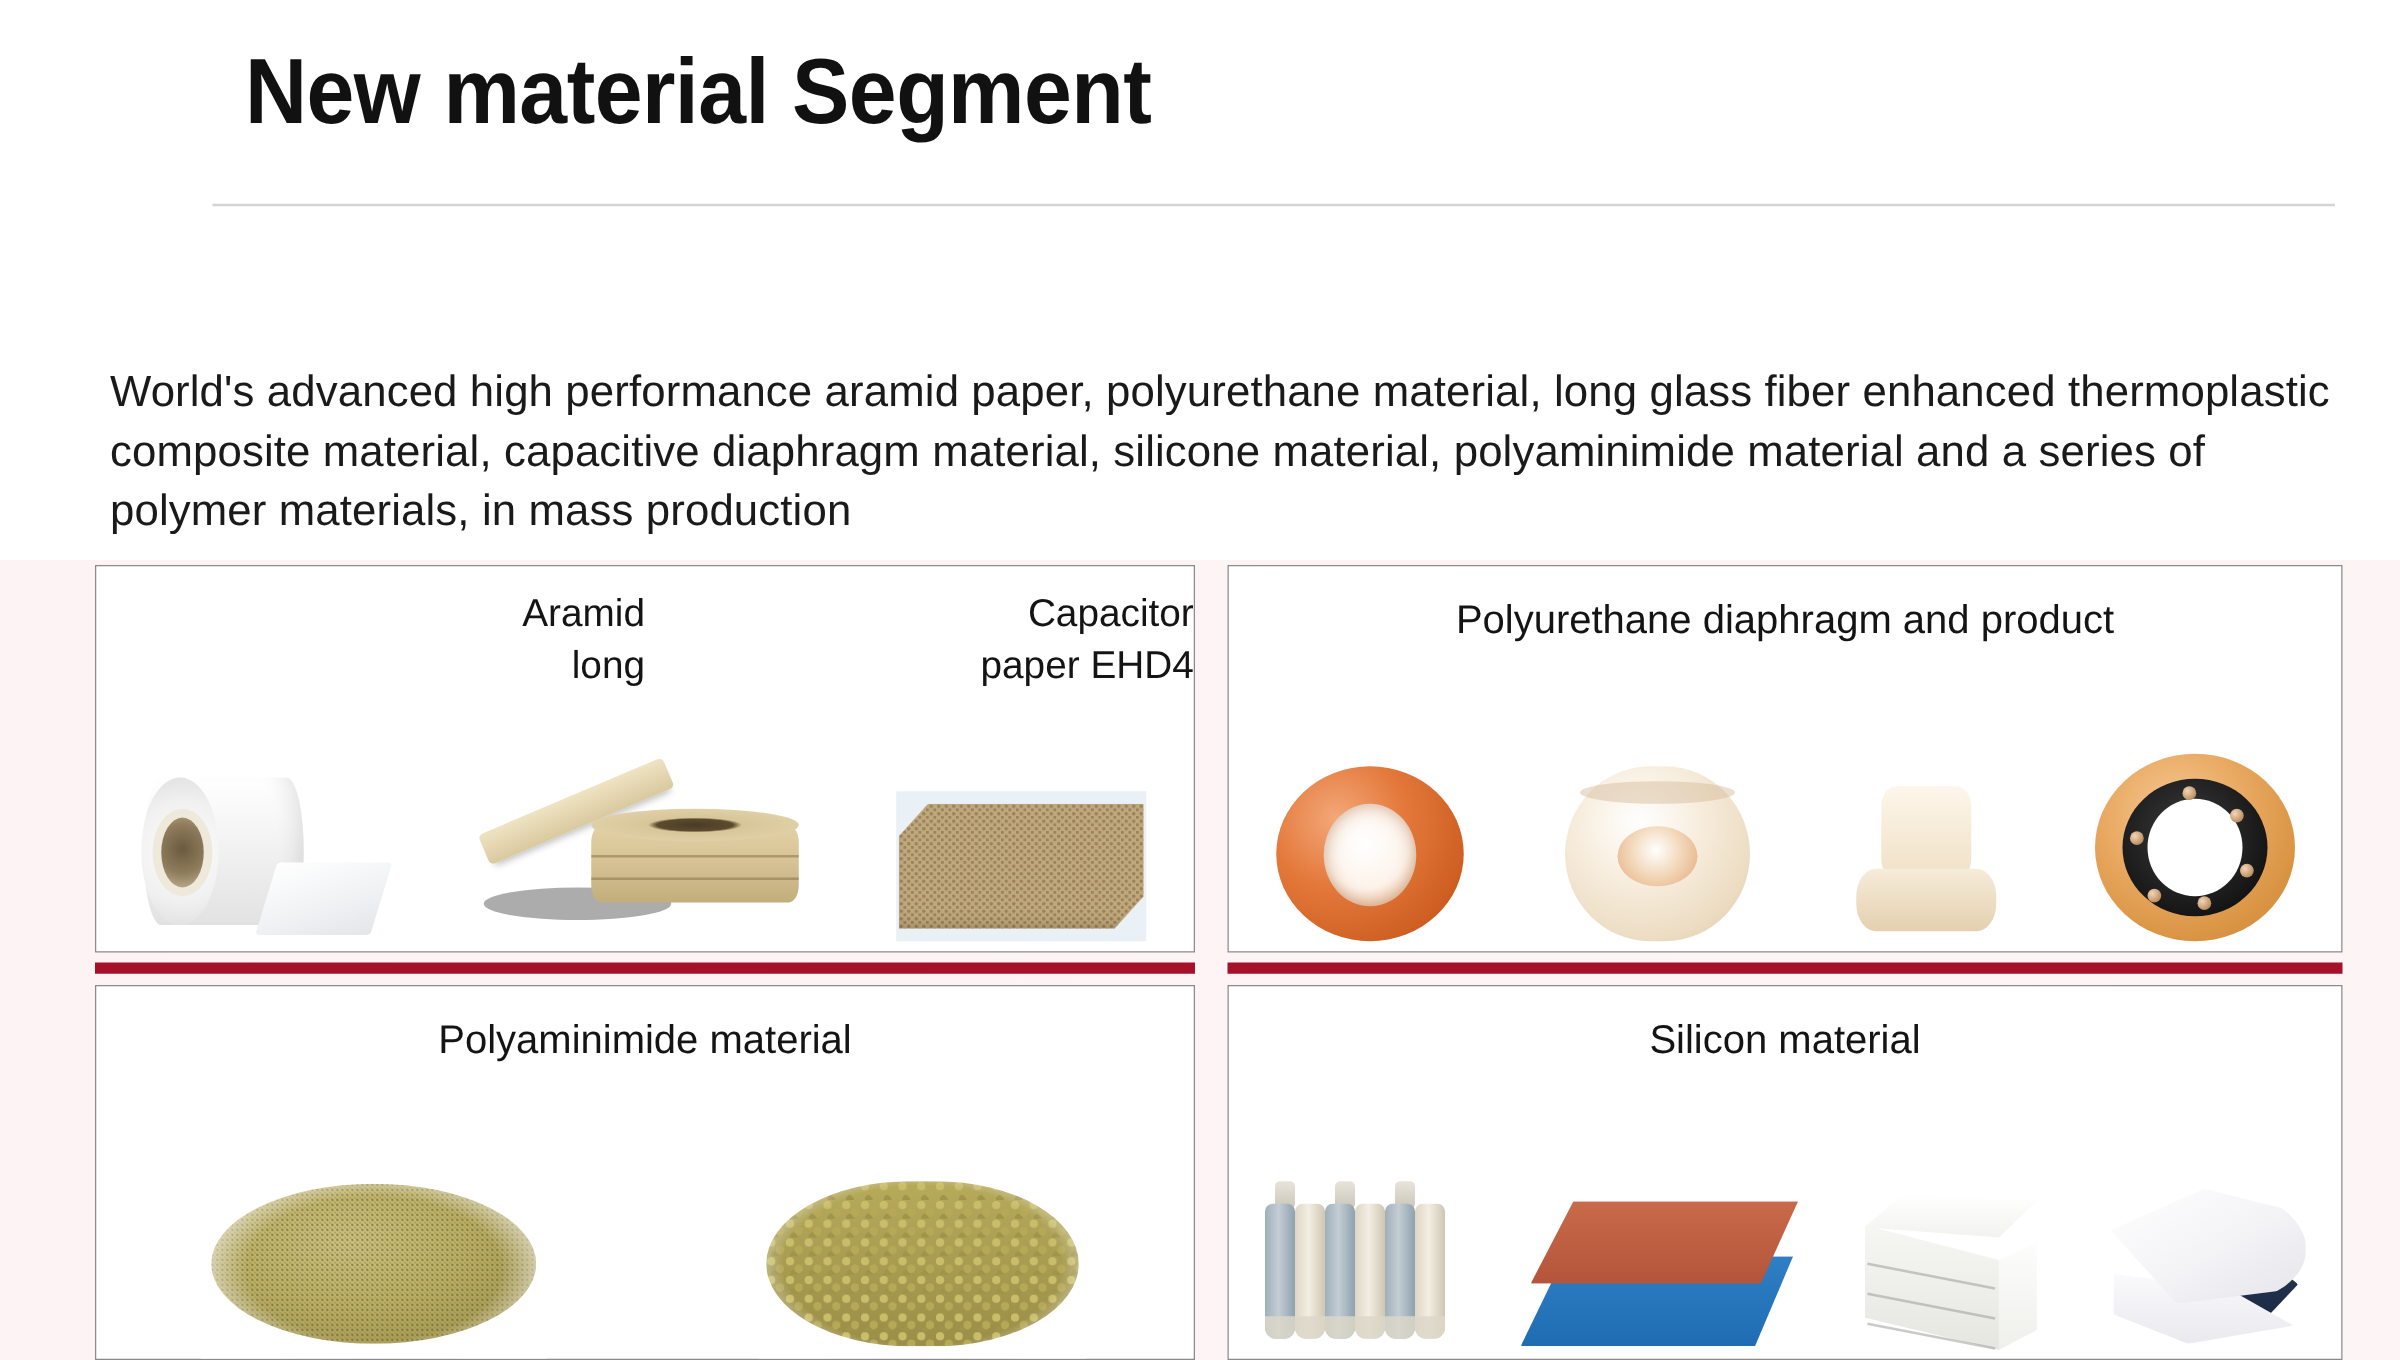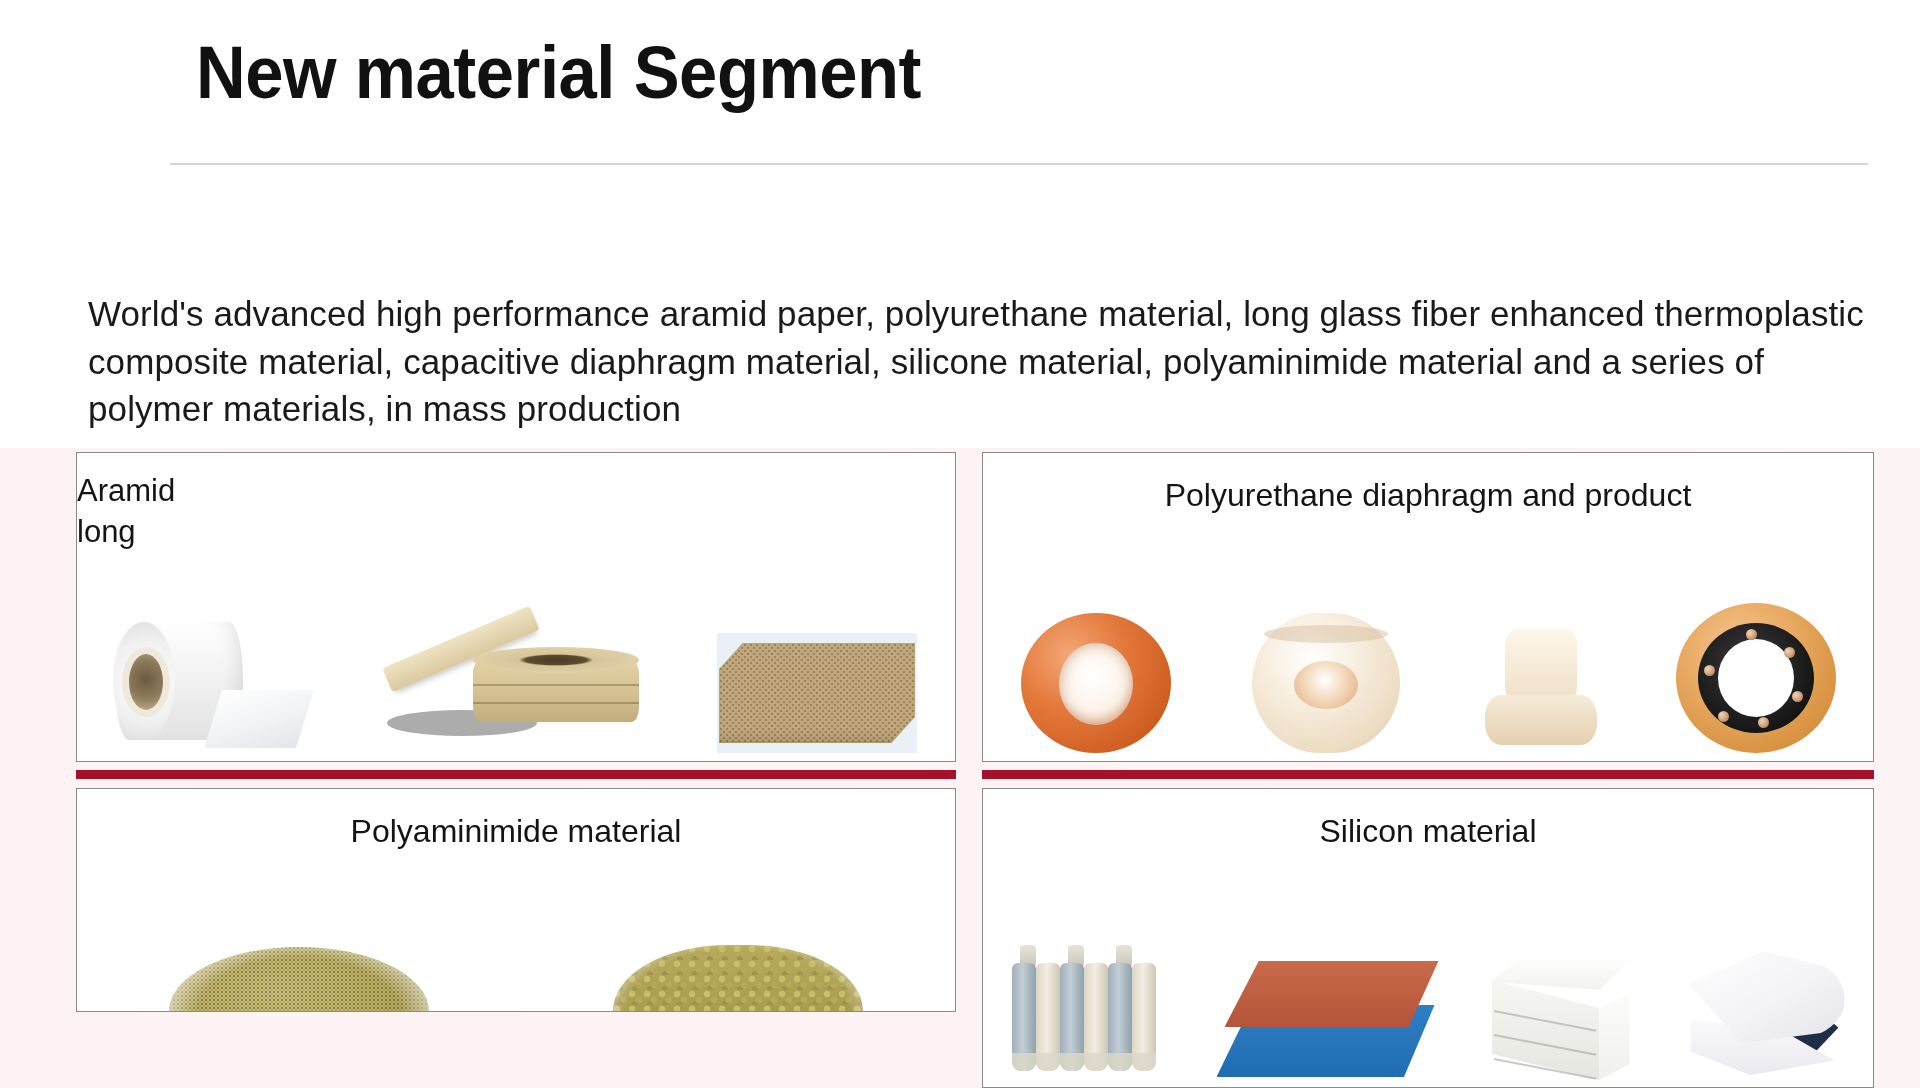--- a/index.html
+++ b/index.html
@@ -113,21 +113,21 @@
   }
   .card {
     position: absolute;
     background: #ffffff;
     border: 1px solid #8a8a8a;
     box-sizing: border-box;
     overflow: hidden;
   }
   .card-tl { left: 76px;  top: 4px;   width: 880px; height: 310px; }
   .card-tr { left: 982px; top: 4px;   width: 892px; height: 310px; }
-  .card-bl { left: 76px;  top: 340px; width: 880px; height: 224px; }
+  .card-bl { left: 76px;  top: 340px; width: 880px; height: 300px; }
   .card-br { left: 982px; top: 340px; width: 892px; height: 300px; }
 
   .divider {
     position: absolute;
     height: 9px;
     background: #a5112a;
   }
   .div-left  { left: 76px;  top: 322px; width: 880px; }
   .div-right { left: 982px; top: 322px; width: 892px; }
 
@@ -142,21 +142,21 @@
   }
   .col-labels {
     position: absolute;
     top: 18px;
     left: 0;
     width: 100%;
     display: flex;
   }
   .col-label {
     flex: 1;
-    text-align: left;
+    text-align: right;
     font-size: 31px;
     color: #141414;
     line-height: 1.32;
   }
 
   .img-row {
     position: absolute;
     left: 0;
     width: 100%;
     display: flex;
@@ -480,20 +480,24 @@
 
   <div class="intro">World's advanced high performance aramid paper, polyurethane material,  long glass fiber enhanced thermoplastic composite material, capacitive diaphragm material, silicone material, polyaminimide material and a series of polymer materials, in mass production</div>
 
   <div class="grid">
 
     <div class="card card-tl">
       <div class="col-labels">
         <div class="col-label">
           <span>Aramid</span><br>
           <span>long</span>
+        </div>
+        <div class="col-label">
+          <span>Capacitor</span><br>
+          <span>paper EHD4</span>
         </div>
       </div>
 
       <div class="img-row r1">
         <div class="art roll">
           <div class="body"></div>
           <div class="tail"></div>
           <div class="face"></div>
           <div class="core"></div>
         </div>

